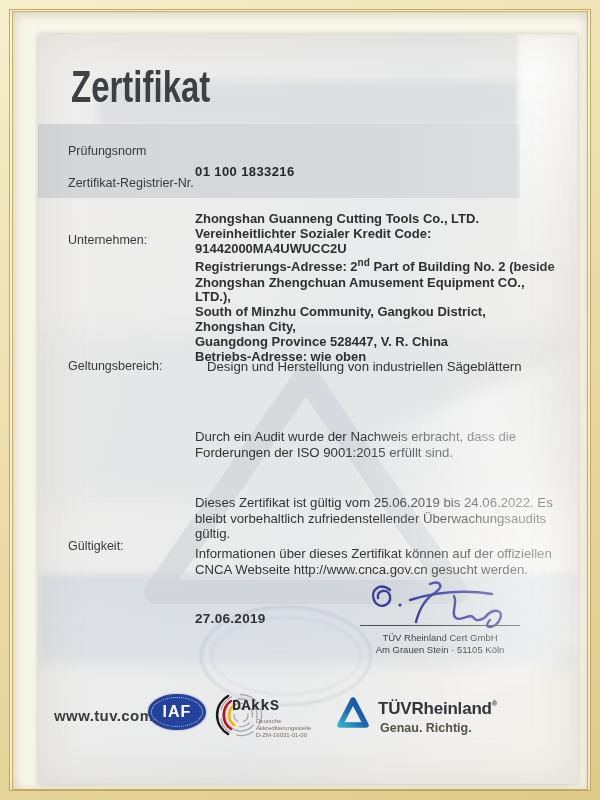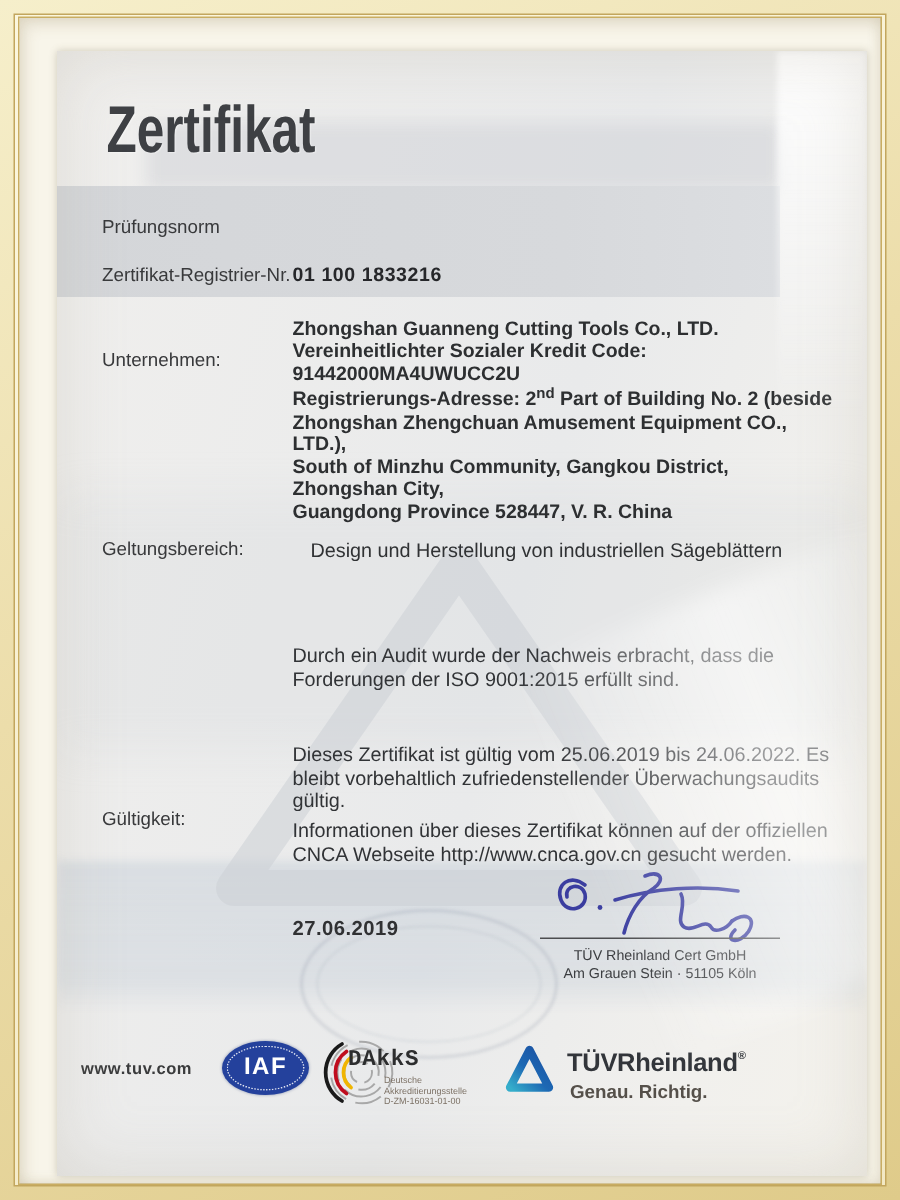--- a/index.html
+++ b/index.html
@@ -42,39 +42,39 @@
   .wm-stamp::after{content:"";position:absolute;inset:9px;border-radius:50%;
     border:1px solid rgba(130,142,158,.18);}
 
   
   .title{position:absolute;left:33px;top:30px;margin:0;font-size:44px;font-weight:bold;
     line-height:1.05;color:#3e4044;letter-spacing:0px;transform:scaleX(.75);transform-origin:0 0;
     text-shadow:1px 1px 1px rgba(255,255,255,.4);}
   .lbl{position:absolute;left:30px;font-size:12.5px;color:#38393b;}
   .val-iso{position:absolute;left:157px;top:104px;font-size:17.5px;font-weight:bold;
     letter-spacing:.3px;color:#26272a;}
-  .val-reg{position:absolute;left:157px;top:141px;font-size:13px;font-weight:bold;
+  .val-reg{position:absolute;left:157px;top:130px;font-size:13px;font-weight:bold;
     letter-spacing:.4px;color:#26272a;}
   .company{position:absolute;left:157px;top:178px;width:360px;font-size:13px;line-height:14.8px;
     font-weight:bold;color:#2d2f31;}
   .company sup{font-size:10px;}
   .scope{position:absolute;left:169px;top:325px;width:360px;font-size:13.2px;line-height:15.4px;color:#303234;}
   .para{position:absolute;font-size:13.2px;line-height:15.6px;color:#313336;}
   .audit{left:157px;top:395px;width:370px;}
   .valid{left:157px;top:461px;width:374px;}
   .info{left:157px;top:512px;width:388px;}
   .date{position:absolute;left:157px;top:577px;font-size:13.5px;font-weight:bold;color:#303133;letter-spacing:.3px;}
 
   .sig-svg{position:absolute;left:328px;top:544px;width:165px;height:52px;}
   .sig-line{position:absolute;left:322px;top:591px;width:160px;border-top:1px solid #4c4d4f;}
   .sig-block{position:absolute;left:304px;top:598px;width:196px;text-align:center;
     font-size:9.5px;line-height:11.5px;color:#3b3d40;}
 
   
-  .tuv-url{position:absolute;left:16px;top:673px;font-size:11px;font-weight:bold;
+  .tuv-url{position:absolute;left:16px;top:673px;font-size:15px;font-weight:bold;
     letter-spacing:.4px;color:#3a3b3c;}
   .iaf{position:absolute;left:110px;top:660px;width:58px;height:36px;border-radius:50%;
     background:#24419c;display:flex;align-items:center;justify-content:center;
     box-shadow:0 0 2px rgba(40,60,120,.5);}
   .iaf::after{content:"";position:absolute;inset:3px;border-radius:50%;border:1px dotted rgba(255,255,255,.85);}
   .iaf-txt{color:#fff;font-size:16px;font-weight:bold;letter-spacing:1px;}
   .dakks{position:absolute;left:176px;top:656px;width:130px;height:54px;}
   .dakks-svg{position:absolute;left:0;top:0;}
   .dakks-name{position:absolute;left:18px;top:8px;font-size:15px;font-weight:bold;
     letter-spacing:.5px;color:#2c2d2e;font-family:Liberation Mono, monospace;}
@@ -113,20 +113,21 @@
   <div class="val-reg">01 100 1833216</div>
 
   <div class="lbl row-lbl-u">Unternehmen:</div>
   <div class="company">
     <div>Zhongshan Guanneng Cutting Tools Co., LTD.</div>
     <div>Vereinheitlichter Sozialer Kredit Code: 91442000MA4UWUCC2U</div>
     <div><span>Registrierungs-Adresse: 2</span><sup>nd</sup><span> Part of Building No. 2 (beside</span></div>
     <div>Zhongshan Zhengchuan Amusement Equipment CO., LTD.),</div>
     <div>South of Minzhu Community, Gangkou District, Zhongshan City,</div>
     <div>Guangdong Province 528447, V. R. China</div>
+    <div>Betriebs-Adresse: wie oben</div>
   </div>
 
   <div class="lbl row-lbl-g">Geltungsbereich:</div>
   <div class="scope">Design und Herstellung von industriellen Sägeblättern</div>
 
   <div class="para audit">Durch ein Audit wurde der Nachweis erbracht, dass die Forderungen der ISO 9001:2015 erfüllt sind.</div>
 
   <div class="lbl row-lbl-v">Gültigkeit:</div>
   <div class="para valid">Dieses Zertifikat ist gültig vom 25.06.2019 bis 24.06.2022. Es bleibt vorbehaltlich zufriedenstellender Überwachungsaudits gültig.</div>
   <div class="para info">Informationen über dieses Zertifikat können auf der offiziellen CNCA Webseite http://www.cnca.gov.cn gesucht werden.</div>

